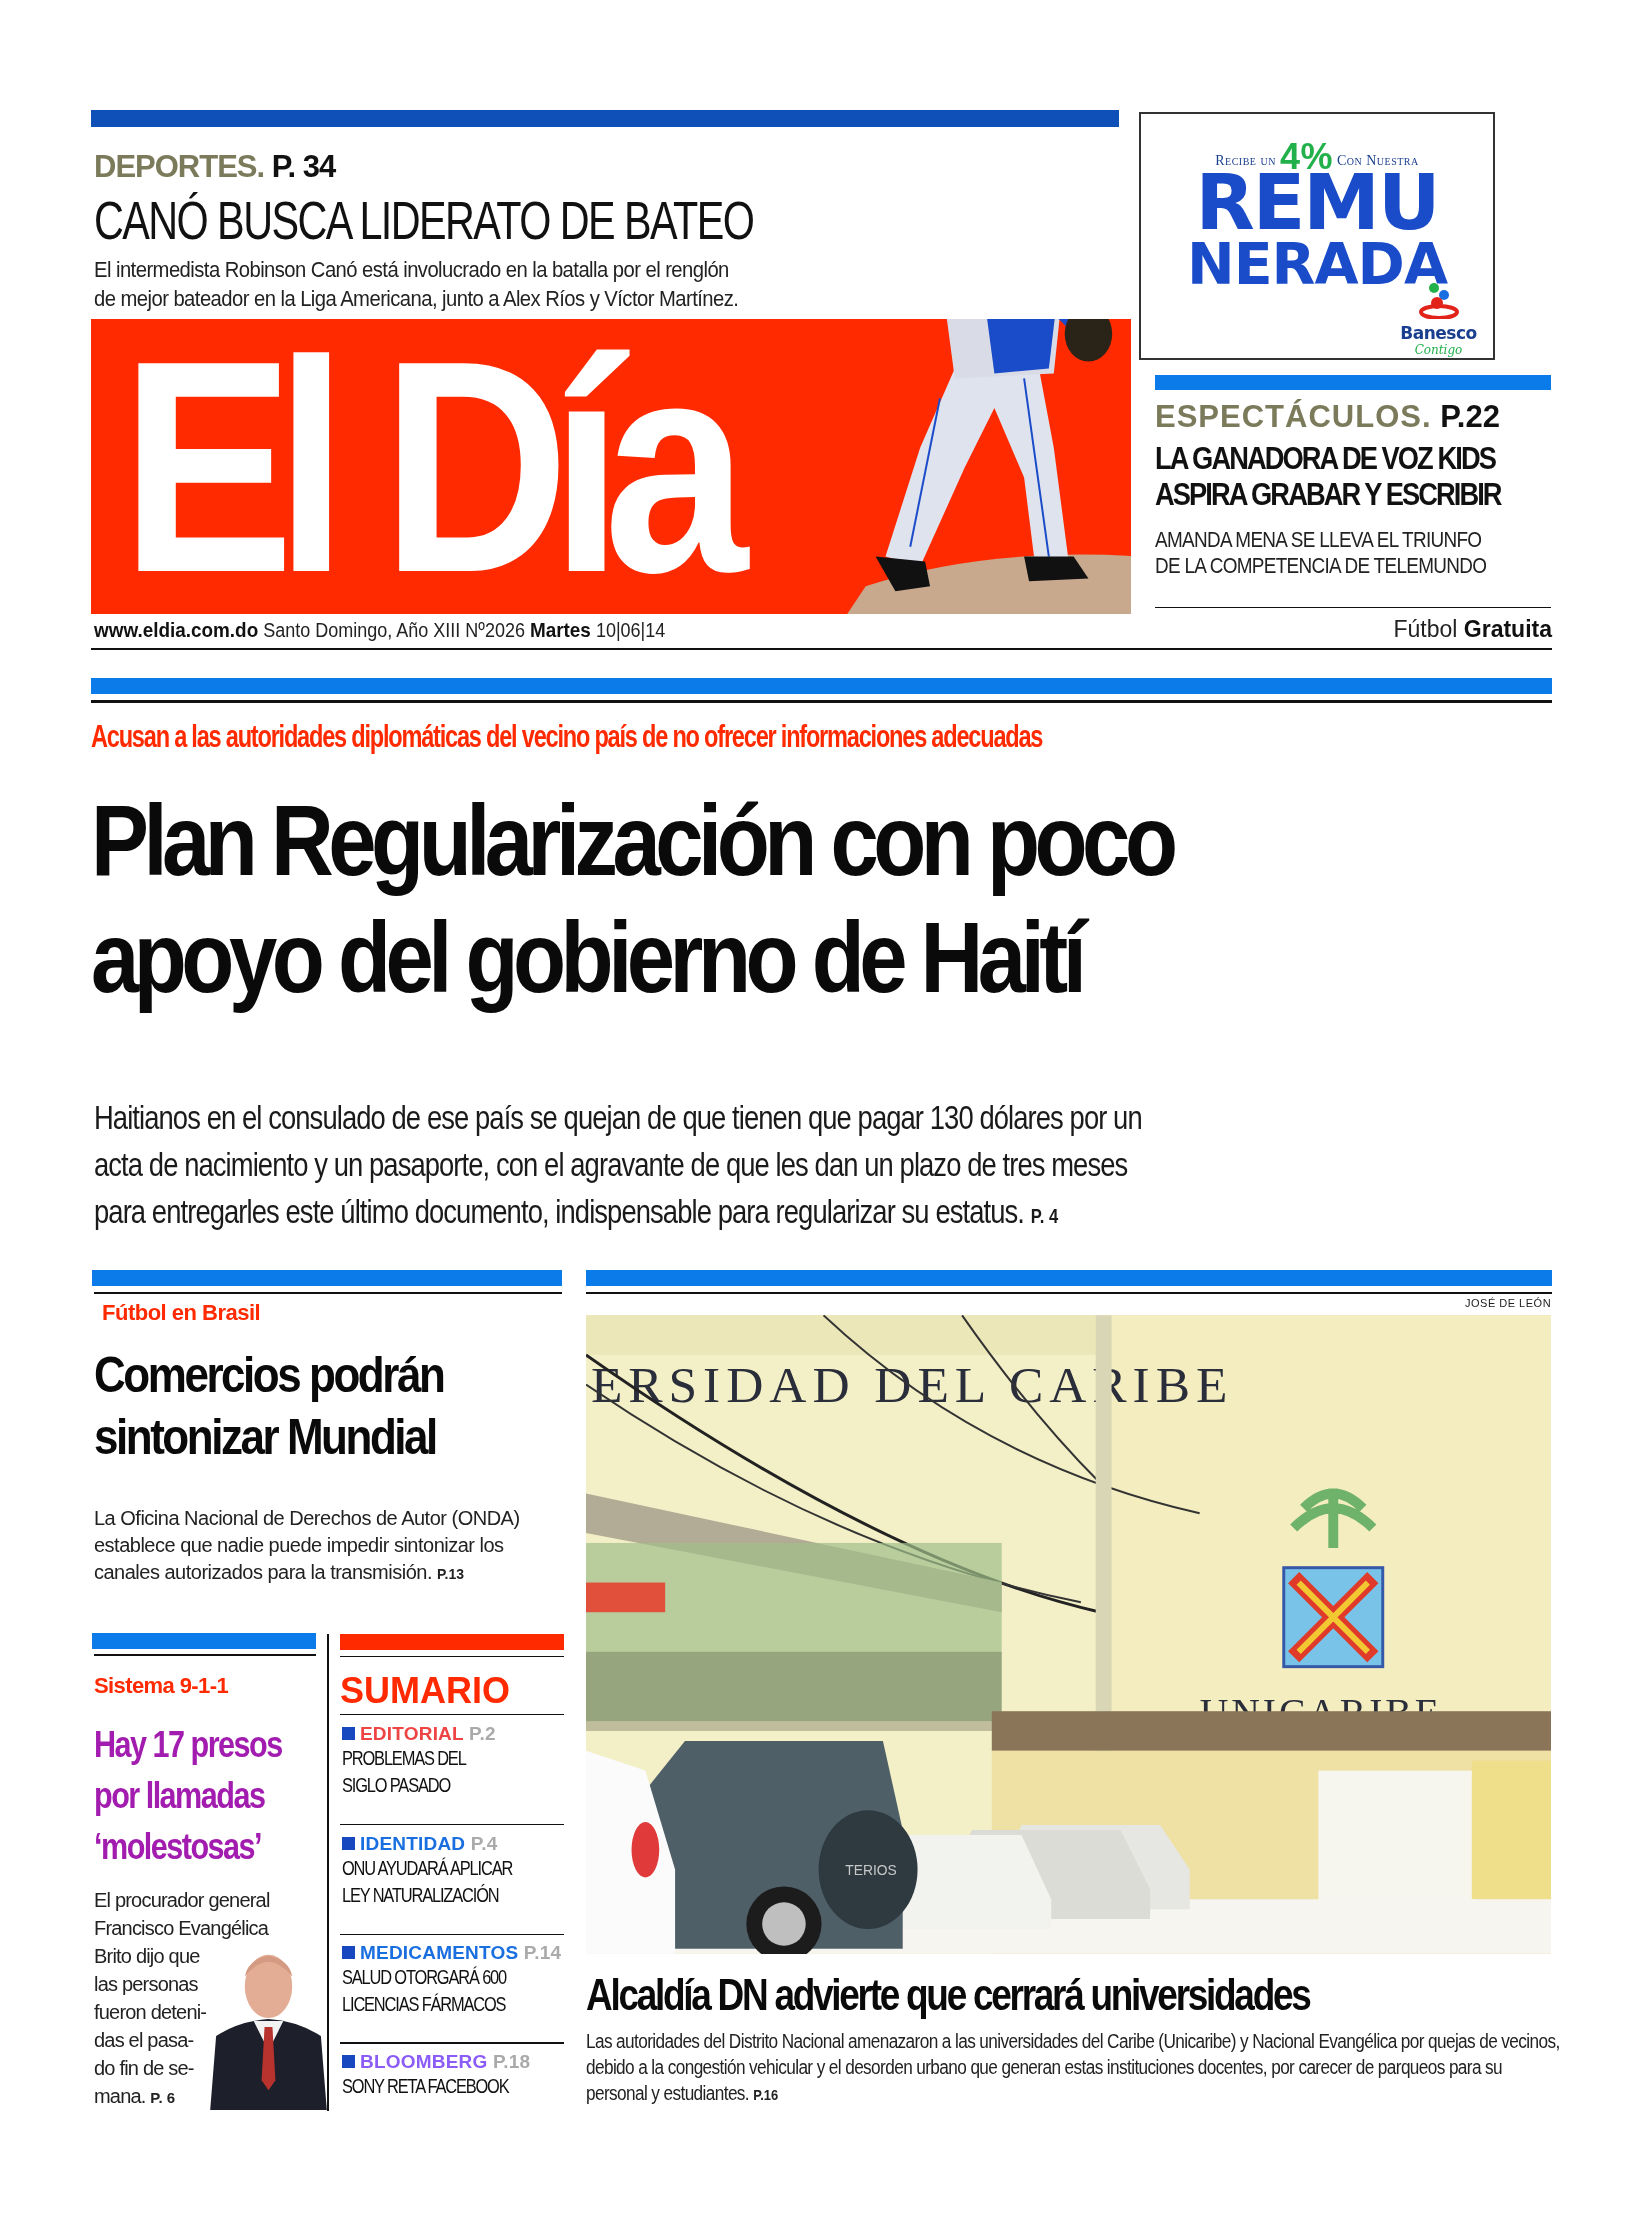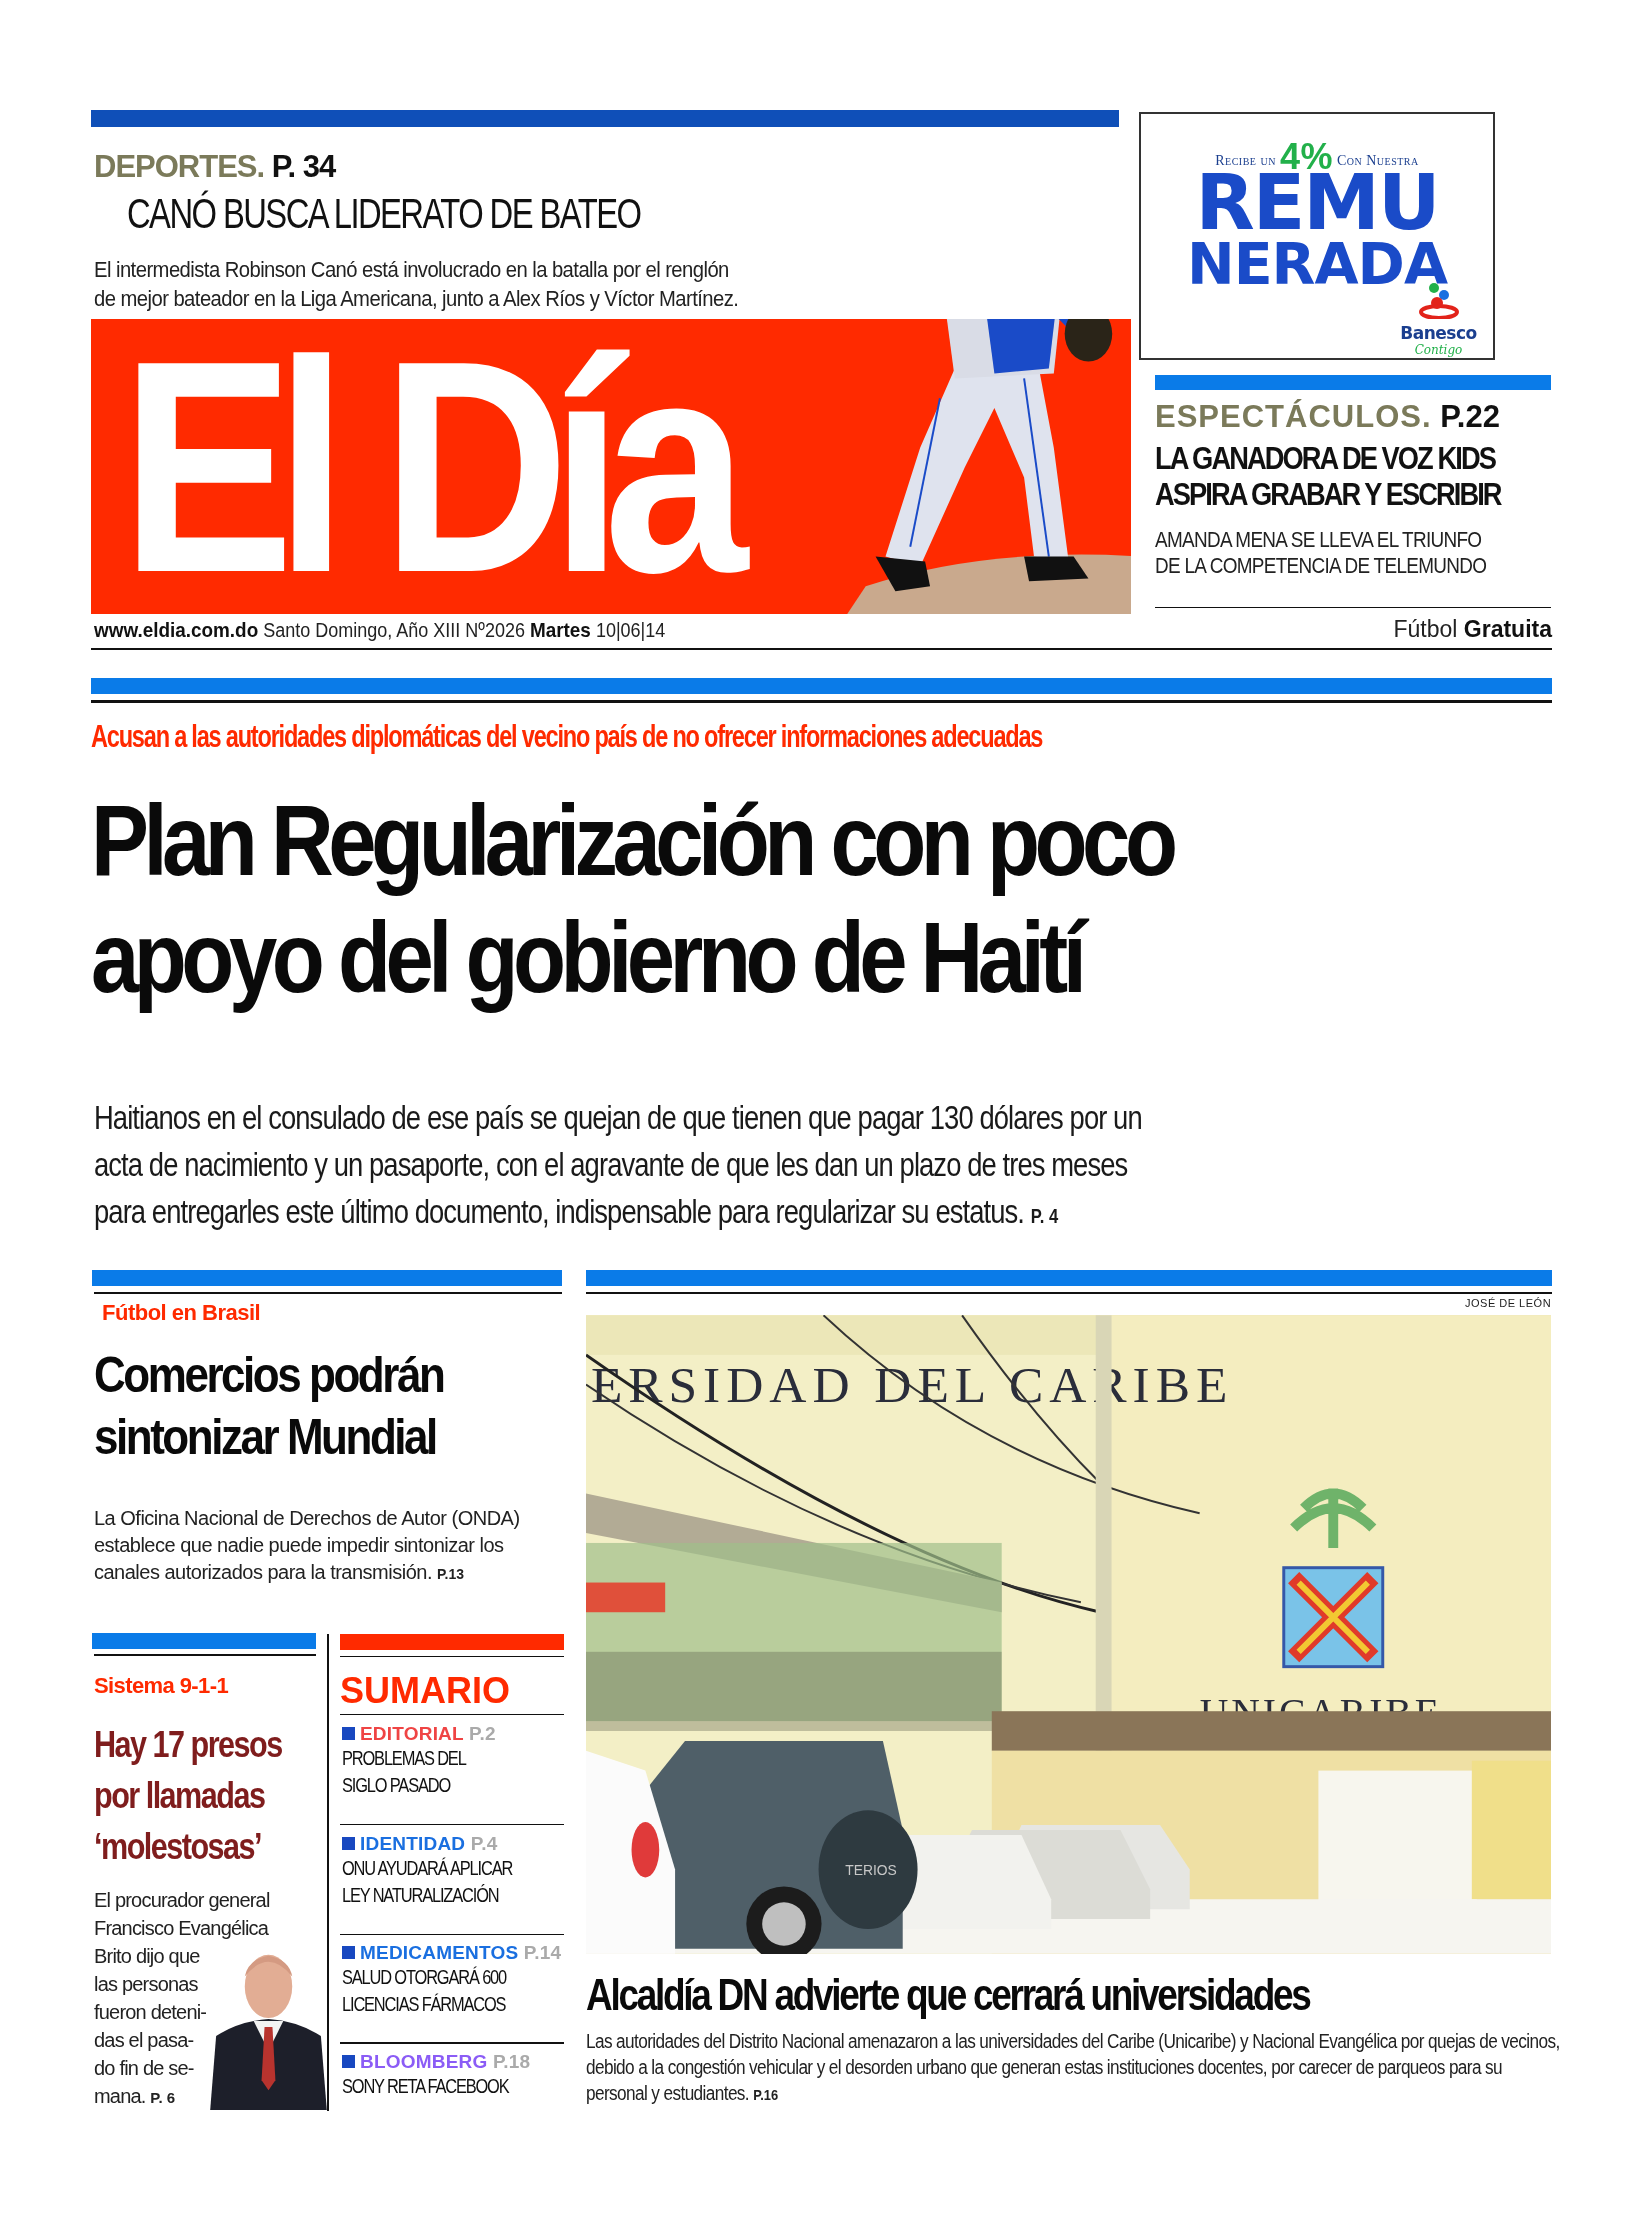--- a/index.html
+++ b/index.html
@@ -10,21 +10,21 @@
   .bar-blue { background: #0f4fb8; }
   .bar-sky { background: #0a7be8; }
   .bar-red { background: #ff2a00; }
   .rule { background: #111; }
   .cond { display: inline-block; transform-origin: left top; white-space: nowrap; }
 
   
   #sports-kicker { left: 94px; top: 149px; font-size: 31px; font-weight: bold; letter-spacing: -1px; }
   #sports-kicker .k { color: #7b7a5a; }
   #sports-kicker .p { color: #111; }
-  #sports-headline { left: 94px; top: 190px; font-size: 42px; font-weight: normal; letter-spacing: -2px; color: #111; margin-left: 33px; }
+  #sports-headline { left: 94px; top: 190px; font-size: 53px; font-weight: normal; letter-spacing: -2px; color: #111; }
   #sports-dek { left: 94px; top: 255px; font-size: 22px; line-height: 29px; color: #222; letter-spacing: -0.6px; width: 752px; }
 
   
   #masthead { left: 91px; top: 319px; width: 1040px; height: 295px; background: #ff2a00; overflow: hidden; }
   #logo-text { position: absolute; left: 30px; top: 4px; font-size: 302px; font-weight: bold; color: #fff; letter-spacing: -22px; line-height: 287px; font-family: "Liberation Sans", sans-serif; }
   #player { position: absolute; left: 735px; top: -198px; width: 317px; height: 495px; }
 
   
   #ad-box { left: 1139px; top: 112px; width: 356px; height: 248px; border: 2px solid #333; background: #fff; }
   #ad-small { position: absolute; left: 0; width: 100%; top: 22px; text-align: center; font-family: "Liberation Serif", serif; font-size: 14px; color: #1b3f8f; font-variant: small-caps; letter-spacing: 0.5px; }
@@ -54,21 +54,21 @@
   #lead-headline { left: 91px; top: 782px; font-size: 101px; font-weight: bold; line-height: 117px; letter-spacing: -6.4px; color: #0a0a0a; white-space: nowrap; }
   #lead-dek { left: 94px; top: 1094px; font-size: 33px; line-height: 47px; letter-spacing: -1.1px; color: #1a1a1a; white-space: nowrap; }
   .pref { font-weight: bold; font-size: 20px; letter-spacing: 0; }
 
   
   #futbol-kicker { left: 102px; top: 1300px; font-size: 22px; font-weight: bold; color: #ff2a00; letter-spacing: -0.5px; }
   #futbol-headline { left: 94px; top: 1344px; font-size: 50px; font-weight: bold; line-height: 62px; letter-spacing: -2.8px; color: #0a0a0a; }
   #futbol-dek { left: 94px; top: 1505px; font-size: 20px; line-height: 27px; letter-spacing: -0.5px; color: #222; width: 465px; }
 
   #sistema-kicker { left: 94px; top: 1673px; font-size: 22px; font-weight: bold; color: #ff2a00; letter-spacing: -0.6px; }
-  #sistema-headline { left: 94px; top: 1719px; font-size: 36px; font-weight: bold; line-height: 51px; letter-spacing: -1.8px; color: #7f1d1d; }
+  #sistema-headline { left: 94px; top: 1719px; font-size: 36px; font-weight: bold; line-height: 51px; letter-spacing: -1.8px; color: #a21caf; }
   #sistema-dek { left: 94px; top: 1886px; font-size: 20px; line-height: 28px; letter-spacing: -0.8px; color: #222; width: 198px; }
   #photo-man { left: 210px; top: 1942px; width: 117px; height: 168px; }
 
   #col-divider { left: 327px; top: 1634px; width: 2px; height: 477px; }
 
   
   #sumario-title { left: 340px; top: 1670px; font-size: 36px; font-weight: bold; color: #ff2a00; letter-spacing: 0; }
   .sum-item { position: absolute; left: 342px; width: 223px; }
   .sum-head { font-size: 19px; font-weight: bold; white-space: nowrap; letter-spacing: 0.2px; }
   .sum-sq { display: inline-block; width: 13px; height: 13px; background: #1848c0; margin-right: 5px; vertical-align: 0; }

